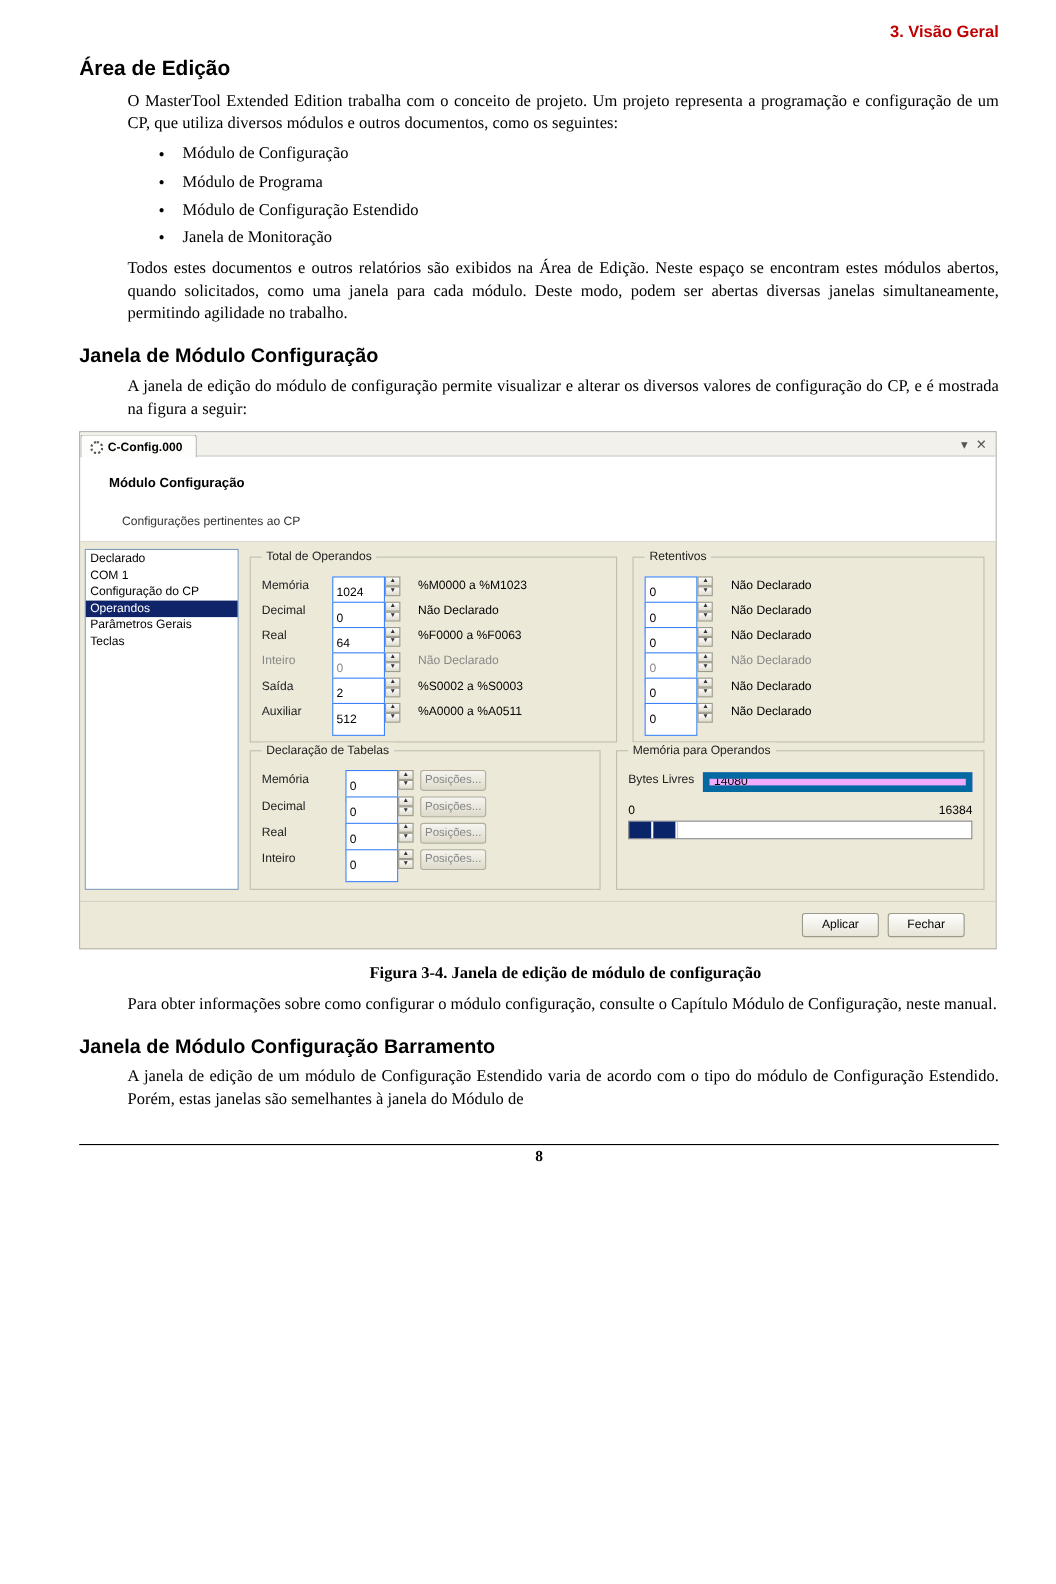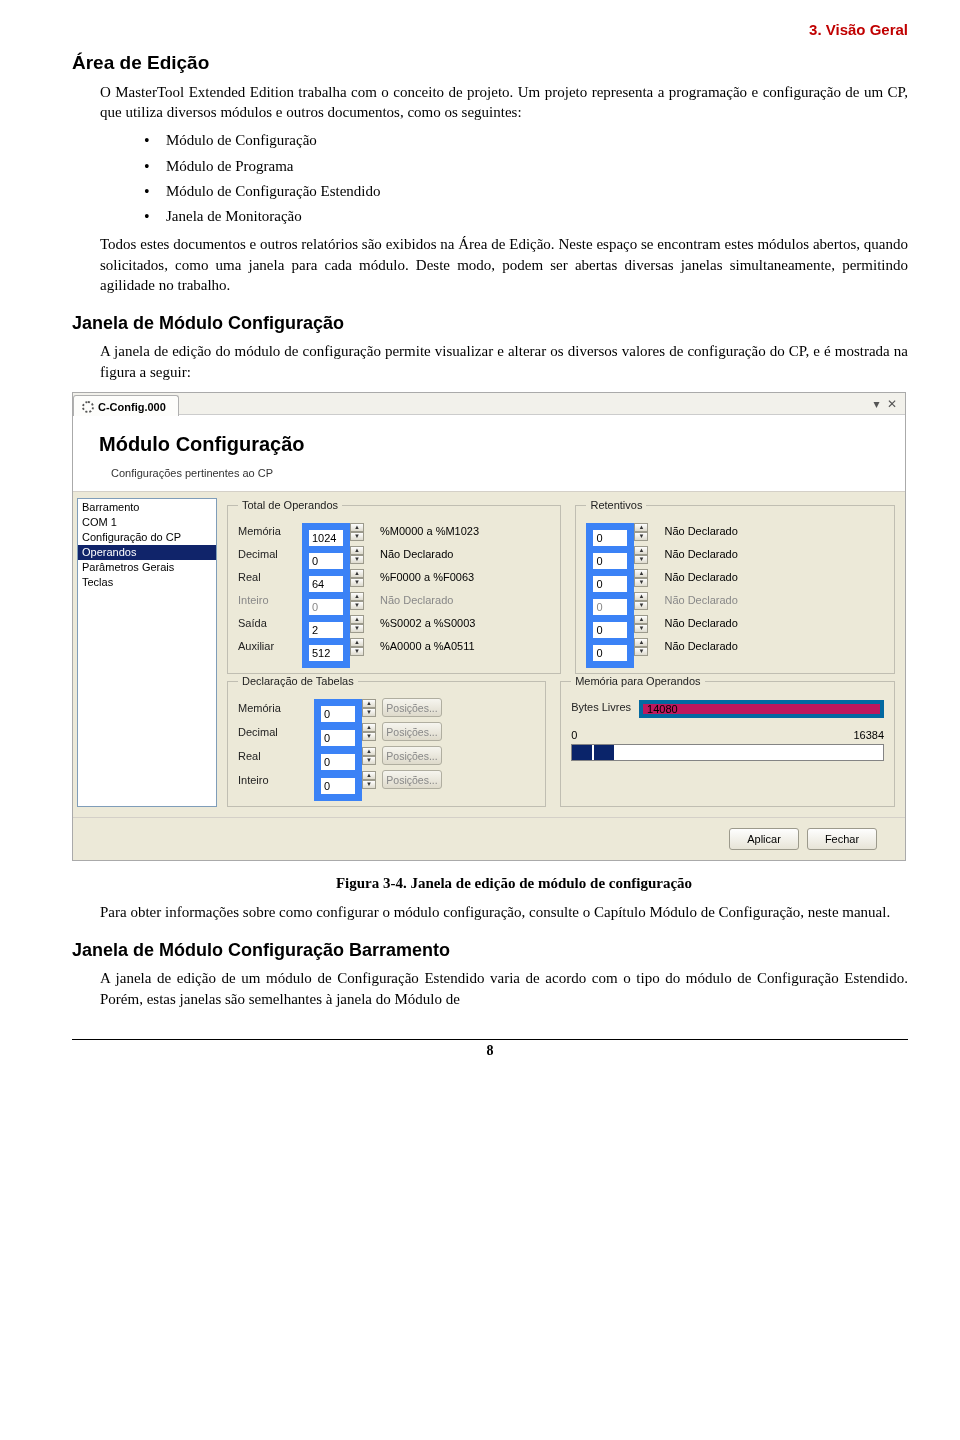--- a/index.html
+++ b/index.html
@@ -27,21 +27,21 @@
     font-size: 19px;
     margin: 8px 0 6px 0;
   }
   h3.subsection {
     font-family: Arial, Helvetica, sans-serif;
     font-weight: bold;
     font-size: 18px;
     margin: 16px 0 6px 0;
   }
   .para {
-    margin: 6px 0 8px 28px;
+    margin: 6px 0 8px 44px;
     text-align: justify;
   }
   .bullets {
     margin: 6px 0 8px 72px;
     list-style: none;
   }
   .bullets li {
     position: relative;
     padding-left: 22px;
     margin-bottom: 5px;
@@ -114,23 +114,23 @@
     color: #555;
     letter-spacing: 2px;
   }
   .titleblock {
     padding: 16px 26px 10px 26px;
     background: #fff;
     border-bottom: 1px solid #d4d0c8;
   }
   .titleblock .t1 {
     font-family: Arial, sans-serif;
-    font-size: 20px;
-    font-weight: bold;
-    margin-bottom: 8px;
+    font-size: 12px;
+    font-weight: bold;
+    margin-bottom: 20px;
   }
   .titleblock .t2 {
     font-size: 11px;
     color: #333;
     padding-left: 12px;
   }
   .body {
     display: flex;
     background: #ece9d8;
     padding: 6px 10px 10px 4px;
@@ -191,21 +191,21 @@
   .lbl { font-size: 11px; color: #222; }
   .lbl.dim { color: #888; }
   .spin {
     display: flex;
     align-items: stretch;
     height: 18px;
   }
   .spin input {
     width: 48px;
     height: 30px;
-    border: 7px solid #3b82f6;
+    border: 1px solid #3b82f6;
     font-family: Tahoma, sans-serif;
     font-size: 11px;
     padding: 0 3px;
     background: #fff;
   }
   .spin input.dim {
     color: #888;
     background: #fff;
   }
   .spin .btns {
@@ -244,23 +244,23 @@
     display: flex;
     gap: 14px;
   }
   .bottomgroups fieldset.grp:first-child{ flex:0.95; }
   .bottomgroups fieldset.grp:last-child{ flex:1; }
   .bytes {
     display:flex; align-items:flex-start; gap:8px;
     margin-bottom:10px; margin-top:2px;
   }
   .bytes input {
-    flex:1; height:18px; border:4px solid #0369a1;
+    flex:1; height:18px; border:6px solid #0369a1;
     font-family:Tahoma,sans-serif; font-size:11px; padding:0 4px;
-    background:#be185d;
+    background:#f0abfc;
   }
   .scale { display:flex; justify-content:space-between; font-size:11px; margin-bottom:1px;}
   .bar { height:17px; border:1px solid #848484; background:#fff; display:flex; }
   .bar .seg { background:#0a246a; border-right:2px solid #fff; }
   .btnrow {
     display:flex; justify-content:flex-end; gap:8px;
     background:#ece9d8;
     padding:10px 28px 10px 0;
     border-top:1px solid #d4d0c8;
   }
@@ -301,21 +301,21 @@
     <div class="rightctrl">▾  ✕</div>
   </div>
 
   <div class="titleblock">
     <div class="t1">Módulo Configuração</div>
     <div class="t2">Configurações pertinentes ao CP</div>
   </div>
 
   <div class="body">
     <div class="navlist">
-      <div>Barramento</div>
+      <div>Declarado</div>
       <div>COM 1</div>
       <div>Configuração do CP</div>
       <div class="sel">Operandos</div>
       <div>Parâmetros Gerais</div>
       <div>Teclas</div>
     </div>
 
     <div class="mainpane">
       <div class="toprow">
         <fieldset class="grp left">

